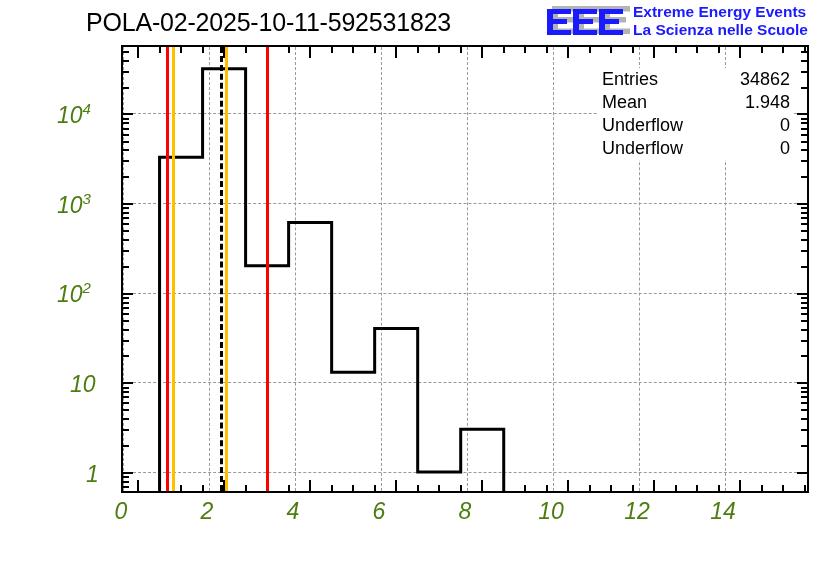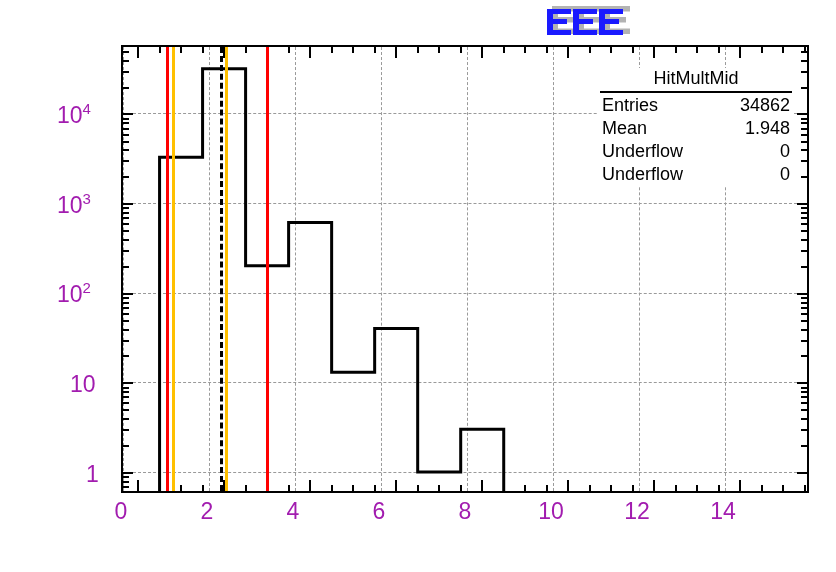--- a/index.html
+++ b/index.html
@@ -90,22 +90,23 @@
   .ytick-minor { left: 0; width: 6px; height: 2px; }
   .ytick-major-r { right: 0; width: 10px; height: 2px; }
   .ytick-minor-r { right: 0; width: 6px; height: 2px; }
   .xtick-major { bottom: 0; width: 2px; height: 11px; }
   .xtick-minor { bottom: 0; width: 2px; height: 6px; }
   .xtick-major-t { top: 0; width: 2px; height: 11px; }
   .xtick-minor-t { top: 0; width: 2px; height: 6px; }
   .axis-num {
     position: absolute;
     font-size: 23px;
-    color: #a21caf;
+    color: #4d7c0f;
     white-space: nowrap;
+    font-style: italic;
   }
   .axis-num sup {
     font-size: 15px;
     vertical-align: super;
     line-height: 0;
   }
   
   .marker {
     position: absolute;
     top: 0;
@@ -154,20 +155,21 @@
     font-size: 25px;
     color: #000;
     white-space: nowrap;
   }
 </style>
 </head>
 <body>
 
 <div id="canvas">
 
+  <div id="plot-title">POLA-02-2025-10-11-592531823</div>
 
   <div id="eee-logo">
     <svg class="logo-mark" viewBox="0 0 85 36" preserveAspectRatio="none">
 
       <g fill="#b3b3b3">
         <rect x="7" y="3" width="26" height="5.5"></rect>
         <rect x="7" y="14" width="22" height="5.5"></rect>
         <rect x="7" y="25.5" width="26" height="5.5"></rect>
         <rect x="7" y="3" width="6" height="28"></rect>
         <rect x="33" y="3" width="26" height="5.5"></rect>
@@ -189,20 +191,22 @@
         <rect x="28" y="16" width="20" height="5"></rect>
         <rect x="28" y="27" width="24" height="5"></rect>
         <rect x="28" y="6" width="6" height="26"></rect>
         <rect x="54" y="6" width="24" height="5"></rect>
         <rect x="54" y="16" width="20" height="5"></rect>
         <rect x="54" y="27" width="24" height="5"></rect>
         <rect x="54" y="6" width="6" height="26"></rect>
       </g>
     </svg>
     <div class="logo-text">
+      <div>Extreme Energy Events</div>
+      <div>La Scienza nelle Scuole</div>
     </div>
   </div>
 
   <div class="axis-num" style="left:86px;  top:461px;">1</div>
   <div class="axis-num" style="left:70px;  top:371px;">10</div>
   <div class="axis-num" style="left:57px;  top:281px;">10<sup>2</sup></div>
   <div class="axis-num" style="left:57px; top:192px;">10<sup>3</sup></div>
   <div class="axis-num" style="left:57px;top:102px;">10<sup>4</sup></div>
 
   <div class="axis-num" style="left:121px; top:498px; transform:translateX(-50%);">0</div>
@@ -394,21 +398,20 @@
         <div class="marker" style="left: 42.8px; background: rgb(255, 0, 0);"></div>
         <div class="marker" style="left: 48.8px; background: rgb(255, 192, 0);"></div>
         <div class="marker dashed" style="left: 97.4px; border-left-color: rgb(0, 0, 0);"></div>
         <div class="marker" style="left: 102.2px; background: rgb(255, 192, 0);"></div>
         <div class="marker" style="left: 142.6px; background: rgb(255, 0, 0);"></div>
       </div>
 
   </div>
 
   <div id="stats-box">
-    <div class="stats-title">HitMultMid</div>
     <div class="stats-row">
       <span>Entries</span>
       <span>34862</span>
     </div>
     <div class="stats-row">
       <span>Mean</span>
       <span>1.948</span>
     </div>
     <div class="stats-row">
       <span>Underflow</span>

